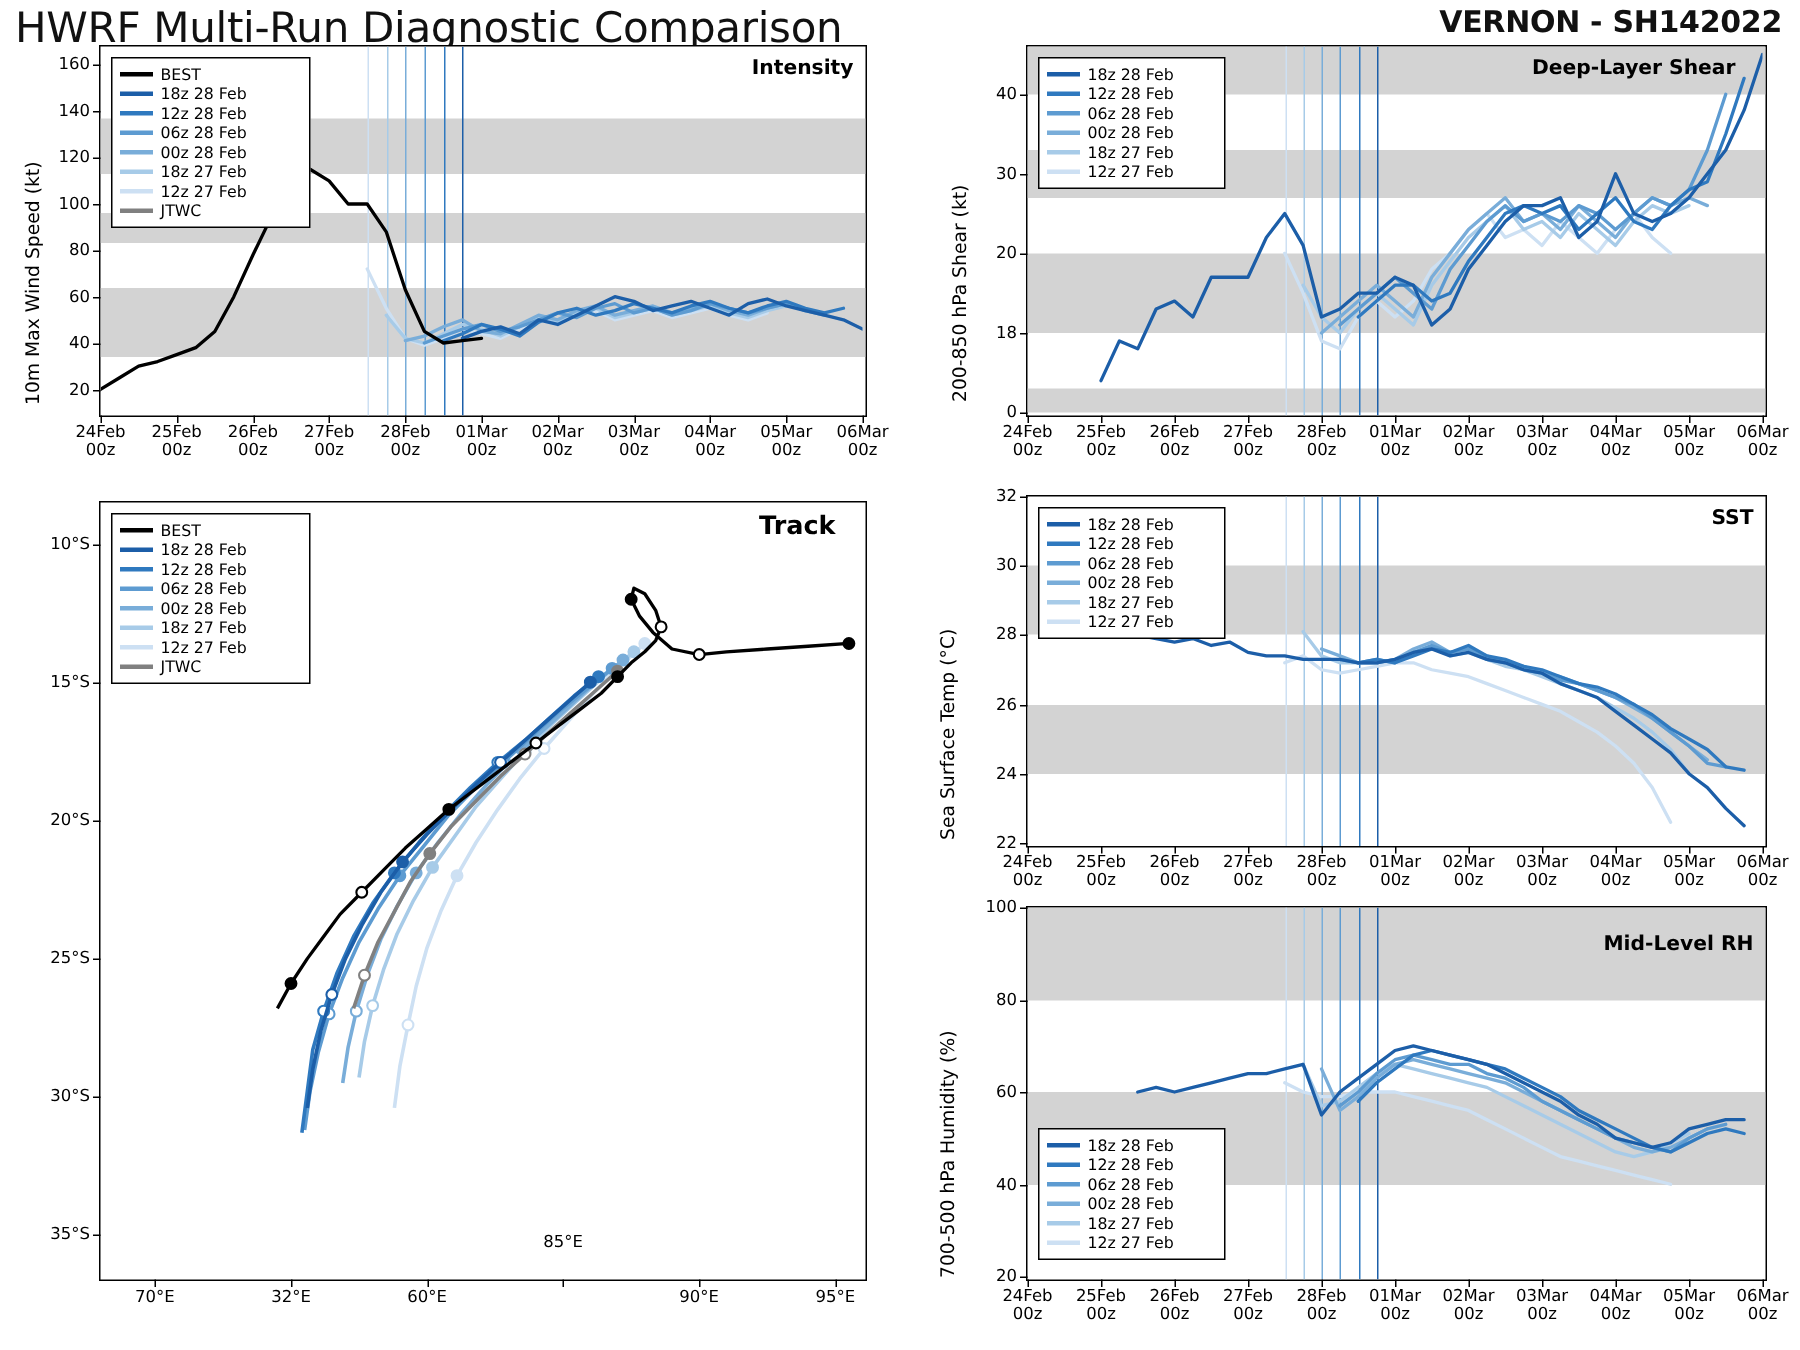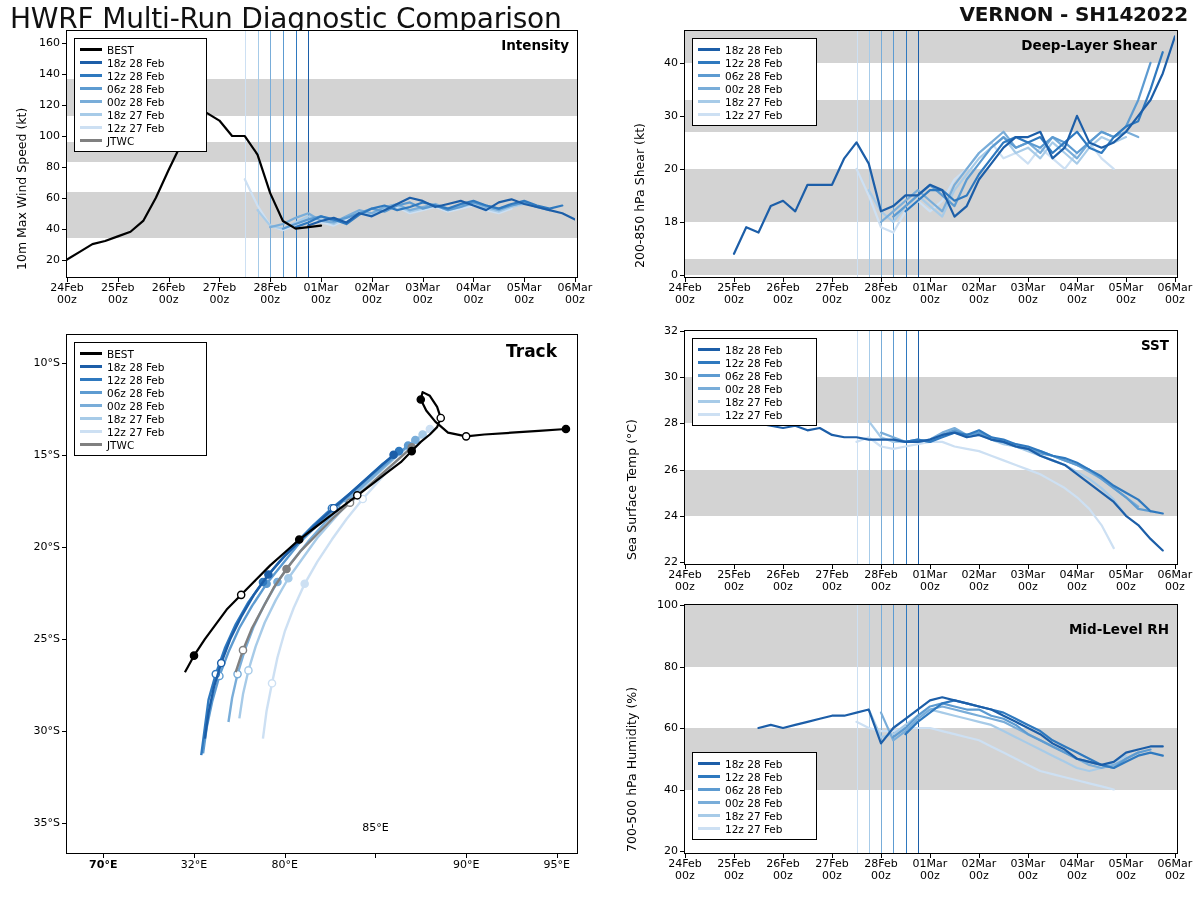--- a/index.html
+++ b/index.html
@@ -211,25 +211,25 @@
       <div class="ytick" style="left: 18px; width: 42px; top: 539.929px;">20°S</div>
       <div style="position: absolute; left: 62px; top: 546.929px; width: 5px; height: 1px; background: rgb(0, 0, 0);"></div>
       <div class="ytick" style="left: 18px; width: 42px; top: 632.071px;">25°S</div>
       <div style="position: absolute; left: 62px; top: 639.071px; width: 5px; height: 1px; background: rgb(0, 0, 0);"></div>
       <div class="ytick" style="left: 18px; width: 42px; top: 724.214px;">30°S</div>
       <div style="position: absolute; left: 62px; top: 731.214px; width: 5px; height: 1px; background: rgb(0, 0, 0);"></div>
       <div class="ytick" style="left: 18px; width: 42px; top: 816.357px;">35°S</div>
       <div style="position: absolute; left: 62px; top: 823.357px; width: 5px; height: 1px; background: rgb(0, 0, 0);"></div>
     </div>
   <div id="xt-track">
-      <div class="tick" style="width: 56px; left: 75.2857px; top: 859px; font-weight: bold;">70°E</div>
+      <div class="tick" style="width: 56px; left: 75.2857px; top: 859px;">70°E</div>
       <div style="position: absolute; left: 103.286px; top: 853px; width: 1px; height: 5px; background: rgb(0, 0, 0);"></div>
       <div class="tick" style="width: 56px; left: 166px; top: 859px;">32°E</div>
       <div style="position: absolute; left: 194px; top: 853px; width: 1px; height: 5px; background: rgb(0, 0, 0);"></div>
-      <div class="tick" style="width: 56px; left: 256.714px; top: 859px;">80°E</div>
+      <div class="tick" style="width: 56px; left: 256.714px; top: 859px;">60°E</div>
       <div style="position: absolute; left: 284.714px; top: 853px; width: 1px; height: 5px; background: rgb(0, 0, 0);"></div>
       <div class="tick" style="width: 56px; left: 347.429px; top: 822px;">85°E</div>
       <div style="position: absolute; left: 375.429px; top: 853px; width: 1px; height: 5px; background: rgb(0, 0, 0);"></div>
       <div class="tick" style="width: 56px; left: 438.143px; top: 859px;">90°E</div>
       <div style="position: absolute; left: 466.143px; top: 853px; width: 1px; height: 5px; background: rgb(0, 0, 0);"></div>
       <div class="tick" style="width: 56px; left: 528.857px; top: 859px;">95°E</div>
       <div style="position: absolute; left: 556.857px; top: 853px; width: 1px; height: 5px; background: rgb(0, 0, 0);"></div>
     </div>
   <div class="legend" id="lg-track" style="left:74px;top:342px;width:120px;">
       <div class="legrow">

